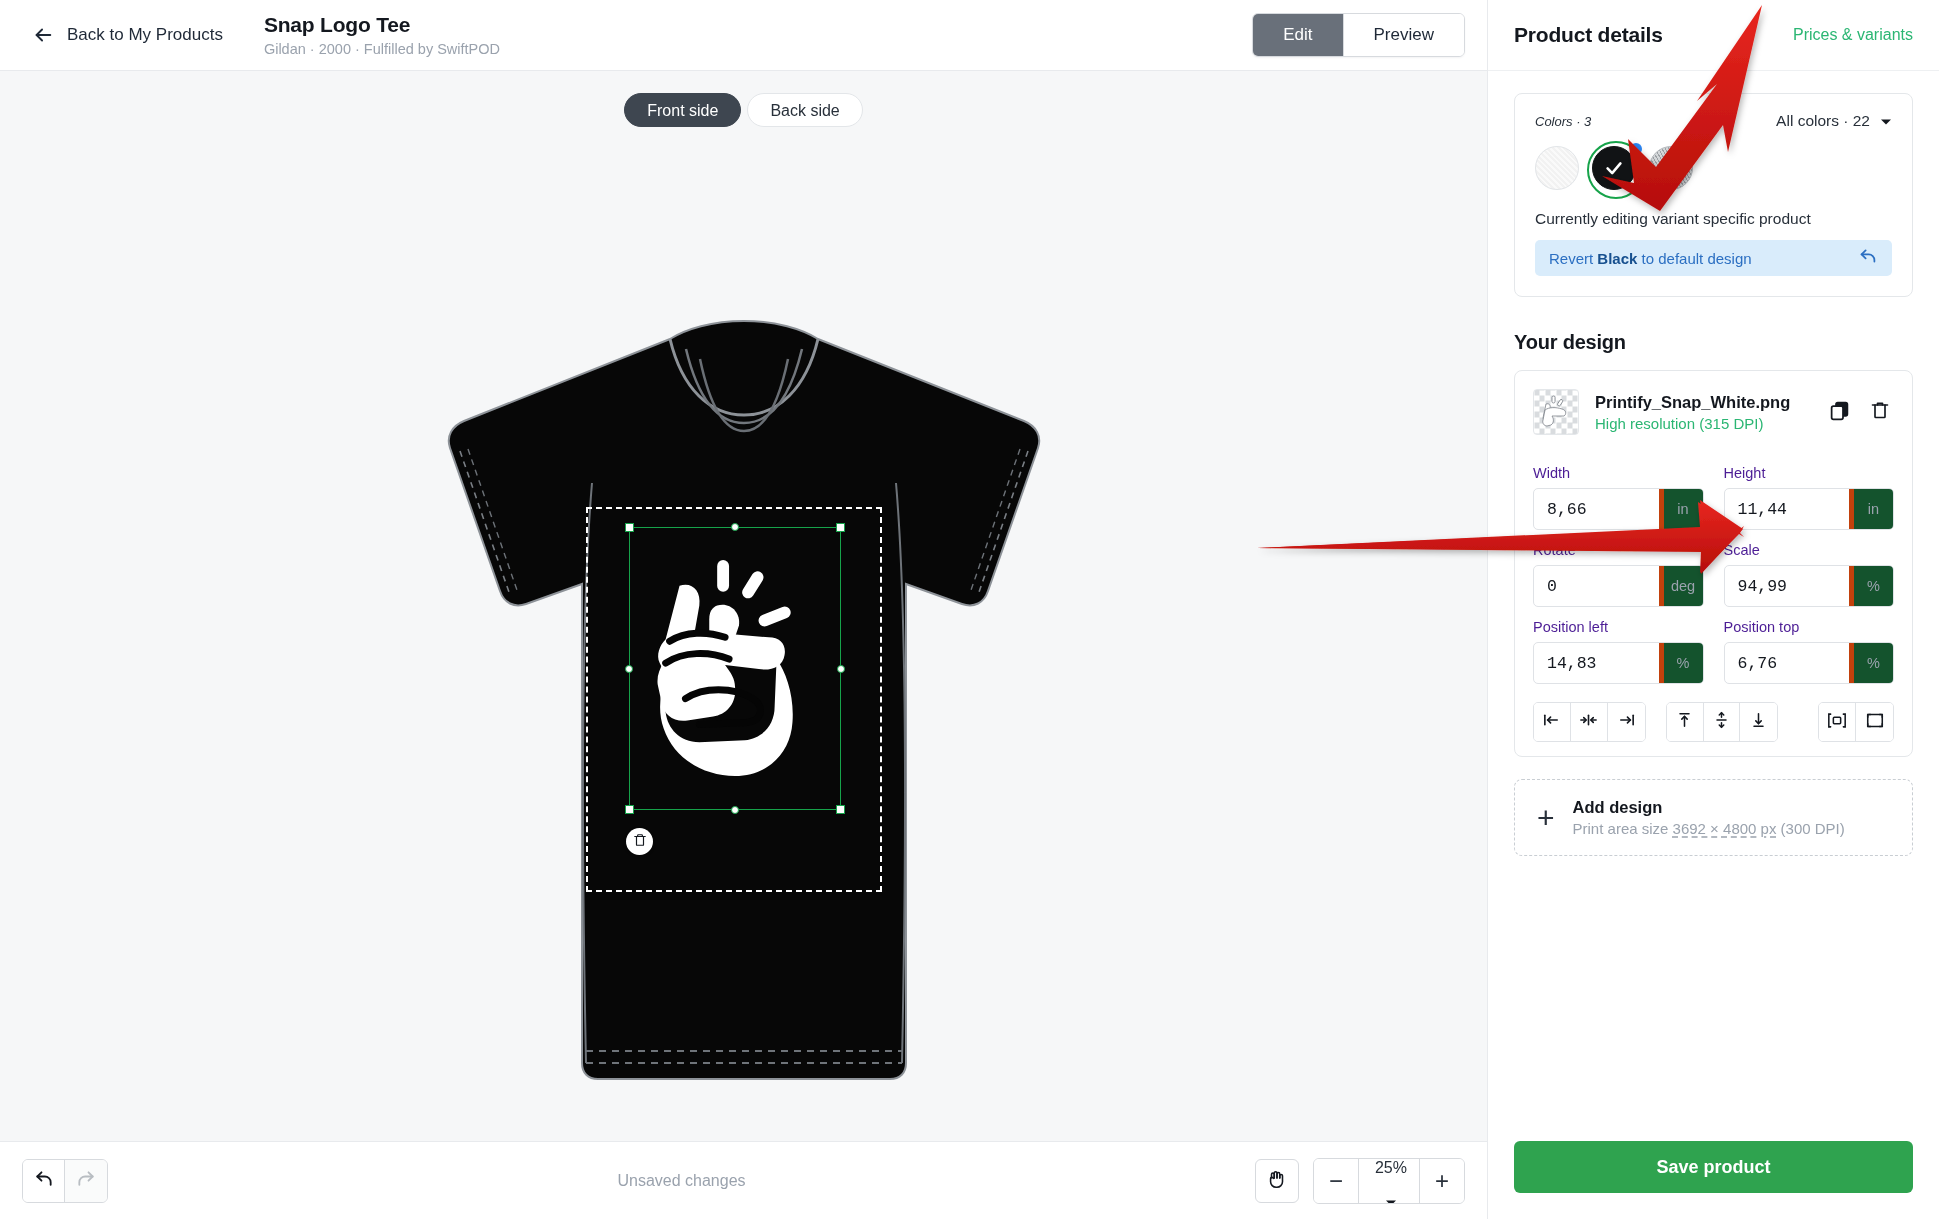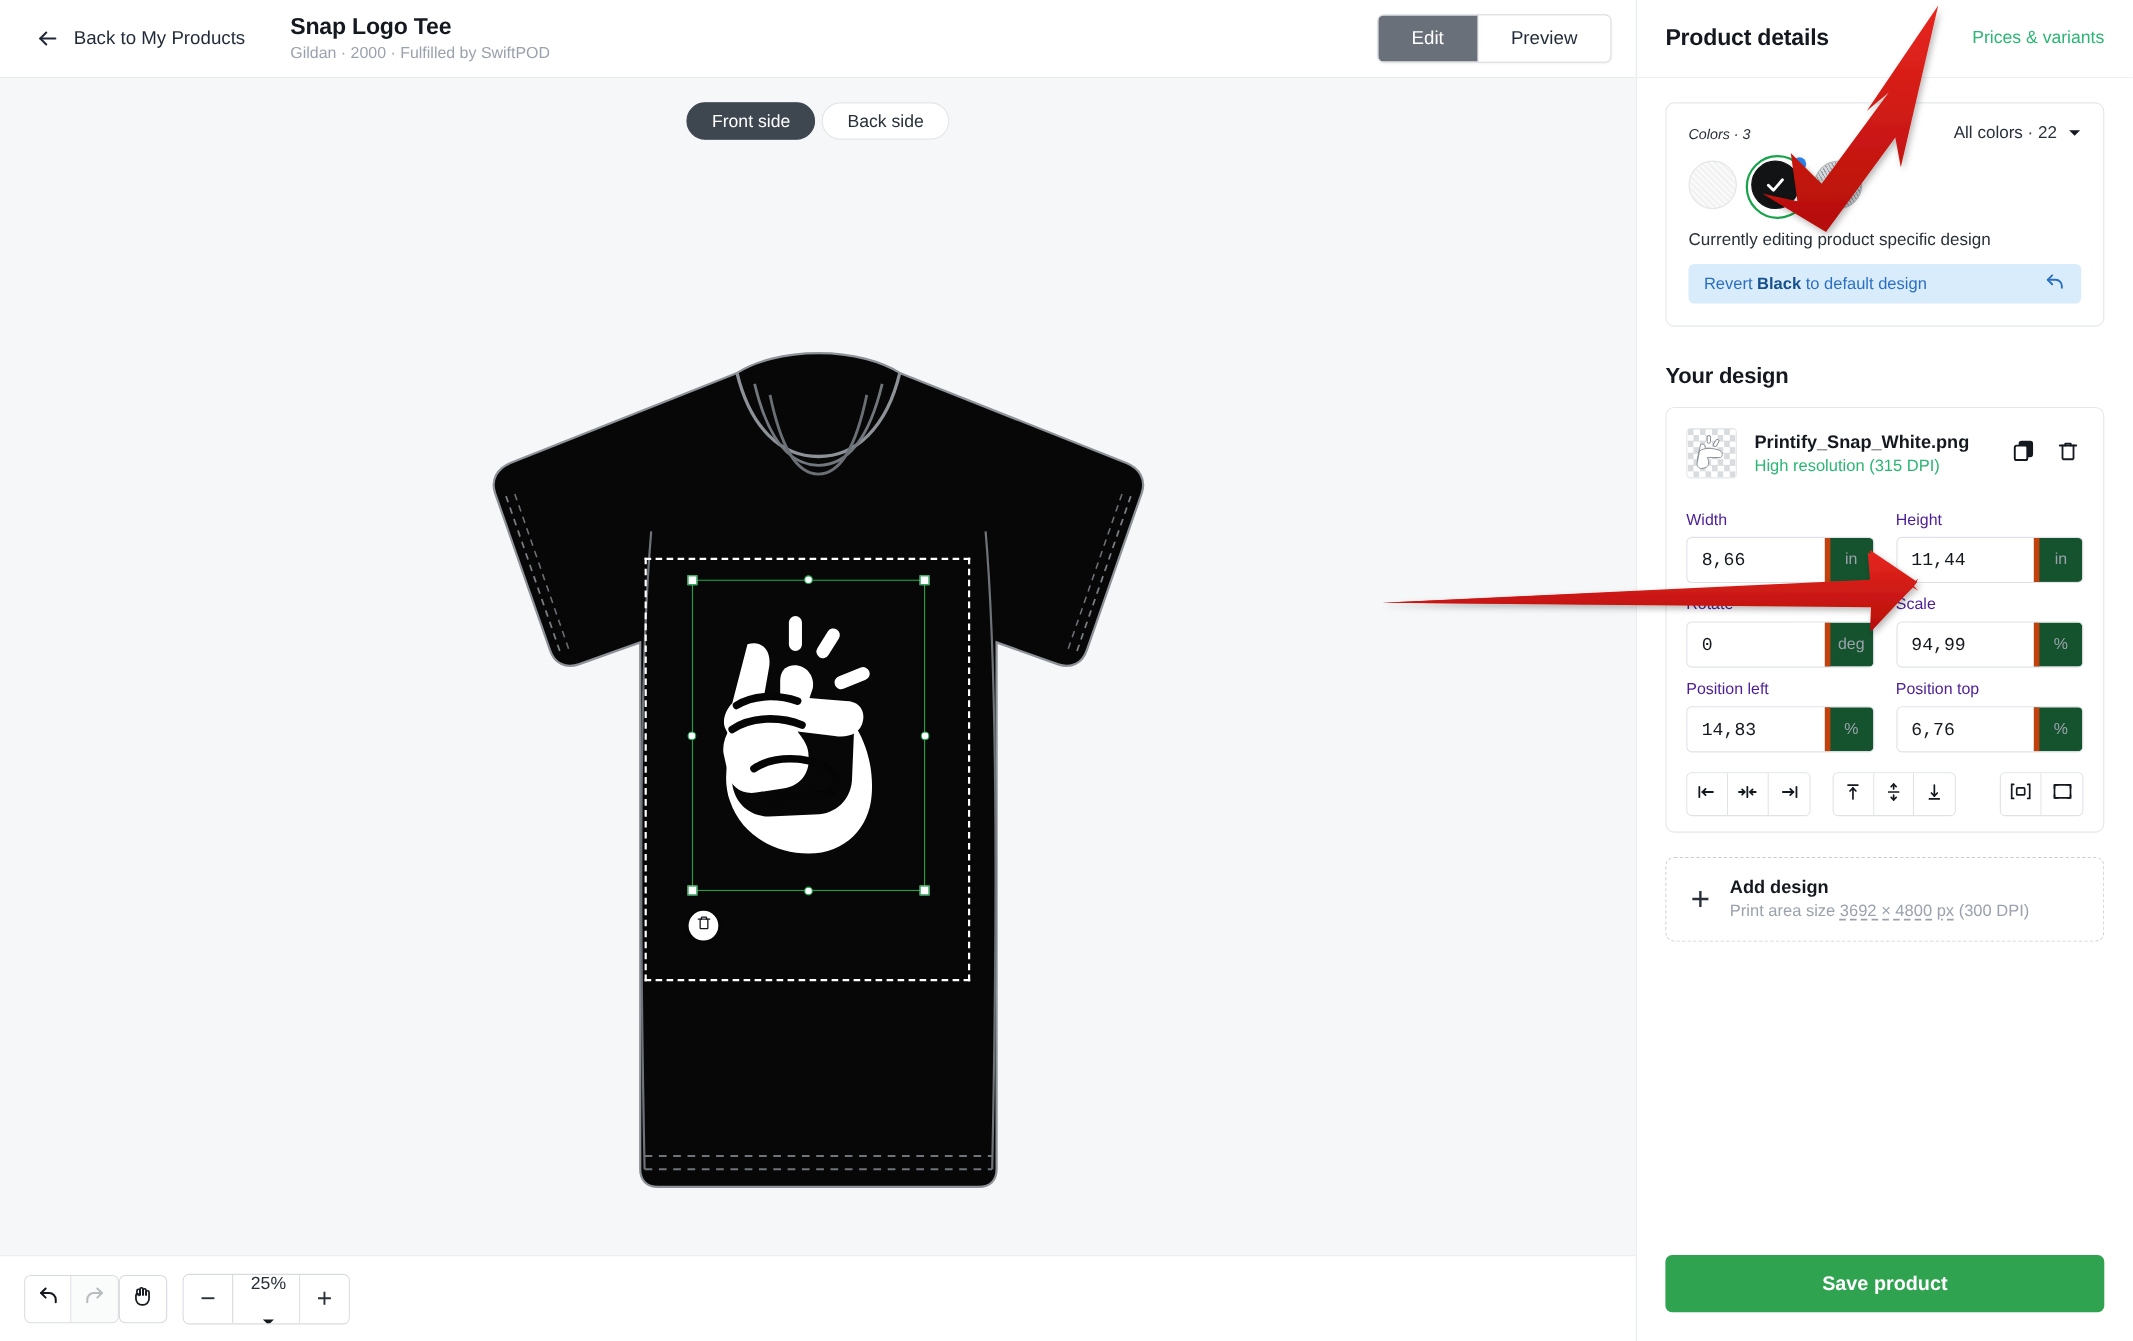--- a/index.html
+++ b/index.html
@@ -412,20 +412,21 @@
         </div>
         <div class="icon-btn dim">
           <span>
             <svg width="20" height="20" viewBox="0 0 24 24" fill="none" stroke="#b8bdc2" stroke-width="2.2" stroke-linecap="round" stroke-linejoin="round">
               <polyline points="15 14 20 9 15 4"></polyline>
                 <path d="M20 9h-9a7 7 0 0 0-7 7v3"></path>
             </svg>
           </span>
         </div>
       </div>
+      <div class="unsaved">Unsaved changes</div>
       <div class="zoom-cluster">
         <div class="hand-btn">
           <span>
             <svg width="22" height="22" viewBox="0 0 24 24" fill="none" stroke="#14181f" stroke-width="1.7" stroke-linecap="round" stroke-linejoin="round">
               <path d="M6 11V7a1.5 1.5 0 0 1 3 0v4"></path>
               <path d="M9 11V5.5a1.5 1.5 0 0 1 3 0V11"></path>
               <path d="M12 11V6.5a1.5 1.5 0 0 1 3 0V11"></path>
               <path d="M15 11V8.5a1.5 1.5 0 0 1 3 0V15a6 6 0 0 1-6 6h-1a6 6 0 0 1-6-6v-3.5a1.5 1.5 0 0 1 3 0"></path>
             </svg>
           </span>
@@ -479,21 +480,21 @@
                 <polyline points="5 12.5 10 17.5 19 7"></polyline>
               </svg>
             </div>
             <div class="sw-badge"></div>
           </div>
           <div class="sw-wrap">
             <div class="sw sw-grey"></div>
           </div>
         </div>
 
-        <div class="editing-note">Currently editing product specific design</div>
+        <div class="editing-note">Currently editing variant specific product</div>
 
         <div class="revert-bar">
           <div class="revert-text"><span>Revert </span><b>Black</b><span> to default design</span></div>
           <span>
             <svg width="20" height="16" viewBox="0 0 24 20" fill="none" stroke="#2b6fc2" stroke-width="2.2" stroke-linecap="round" stroke-linejoin="round">
               <polyline points="9 13 4 8 9 3"></polyline>
                 <path d="M4 8h9a7 7 0 0 1 7 7v2"></path>
             </svg>
           </span>
         </div>

